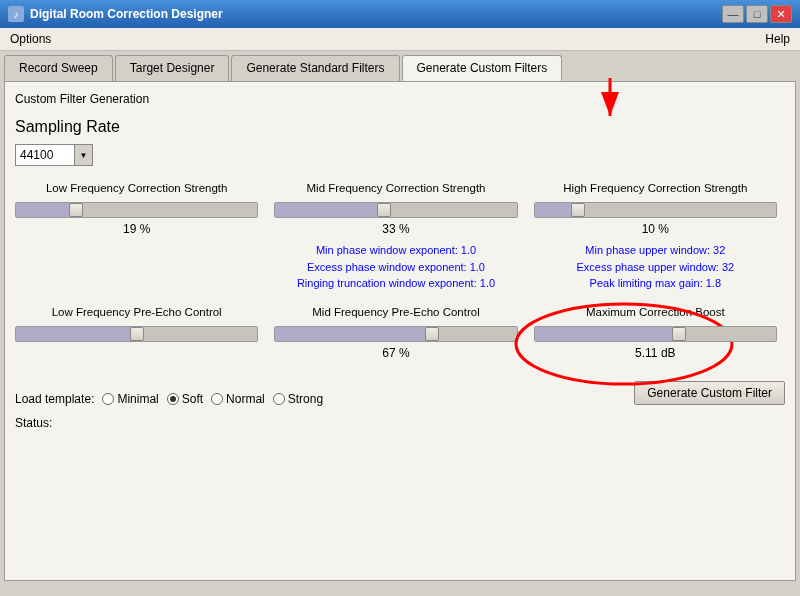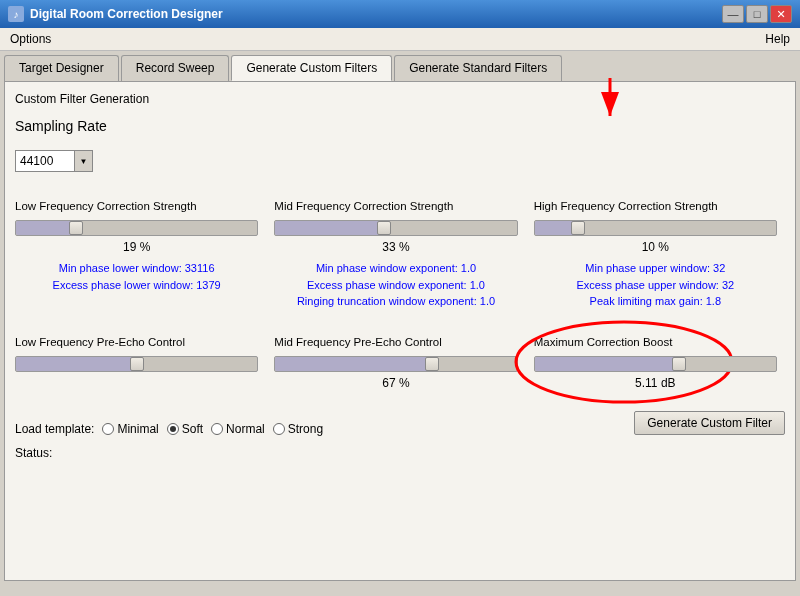--- a/index.html
+++ b/index.html
@@ -47,21 +47,21 @@
       margin: 0 4px 4px;
       border: 1px solid #999;
       padding: 10px;
       min-height: 500px;
       position: relative;
     }
 
     .section-title { font-size: 12px; margin-bottom: 12px; }
 
     .sampling-rate-section { margin-bottom: 16px; }
-    .sampling-rate-label { font-size: 14px; margin-bottom: 16px; }
+    .sampling-rate-label { font-size: 16px; margin-bottom: 8px; }
     .sampling-rate-select {
       display: flex;
       gap: 0;
     }
     .select-box {
       border: 1px solid #888;
       background: white;
       padding: 2px 4px;
       font-size: 12px;
       width: 60px;
@@ -76,21 +76,21 @@
       align-items: center;
       justify-content: center;
       cursor: pointer;
       font-size: 8px;
       border-left: none;
     }
 
     .columns-container { display: flex; gap: 0; margin-bottom: 14px; }
     .col { flex: 1; padding: 0 8px; }
     .col:first-child { padding-left: 0; }
-    .col-title { font-size: 11.5px; margin-bottom: 8px; font-weight: normal; margin-top: 12px; }
+    .col-title { font-size: 11.5px; margin-bottom: 8px; text-align: center; font-weight: normal; }
 
     .slider-container { margin-bottom: 4px; }
     .slider-track {
       position: relative;
       height: 16px;
       background: #c8c4bc;
       border: 1px solid #999;
       border-radius: 2px;
       margin-bottom: 2px;
     }
@@ -158,24 +158,24 @@
     </div>
   </div>
 </div>
 
 <div class="menu-bar">
   <span class="menu-item">Options</span>
   <span class="menu-item">Help</span>
 </div>
 
 <div class="tabs">
+  <div class="tab">Record Sweep</div>
   <div class="tab">Target Designer</div>
-  <div class="tab">Record Sweep</div>
+  <div class="tab">Generate Standard Filters</div>
   <div class="tab active">Generate Custom Filters</div>
-  <div class="tab">Generate Standard Filters</div>
 </div>
 
 <div class="main-content">
 
   <svg style="position:absolute; top:-14px; right:155px; pointer-events:none;" width="60" height="60">
     <defs>
       <marker id="arrowhead" markerWidth="8" markerHeight="6" refX="8" refY="3" orient="auto">
         <polygon points="0 0, 8 3, 0 6" fill="red"></polygon>
       </marker>
     </defs>
@@ -196,24 +196,20 @@
 
     <div class="col">
       <div class="col-title">Low Frequency Correction Strength</div>
       <div class="slider-container">
         <div class="slider-track">
           <div class="slider-fill" style="width:25%"></div>
           <div class="slider-thumb" style="left:25%"></div>
         </div>
       </div>
       <div class="slider-value">19 %</div>
-      <div class="info-text">
-        <span>Min phase lower window: 33116</span><br>
-        <span>Excess phase lower window: 1379</span>
-      </div>
     </div>
 
     <div class="col">
       <div class="col-title">Mid Frequency Correction Strength</div>
       <div class="slider-container">
         <div class="slider-track">
           <div class="slider-fill" style="width:45%"></div>
           <div class="slider-thumb" style="left:45%"></div>
         </div>
       </div>

